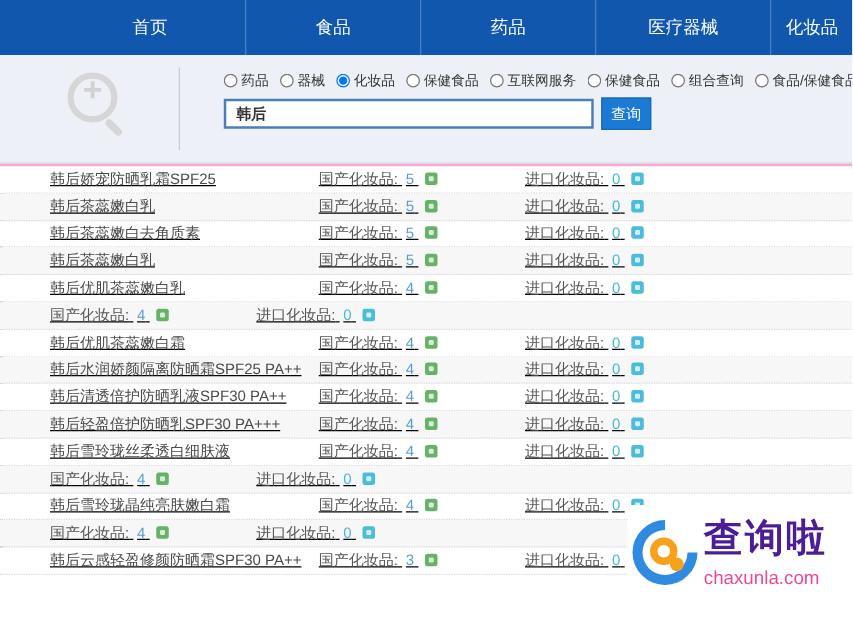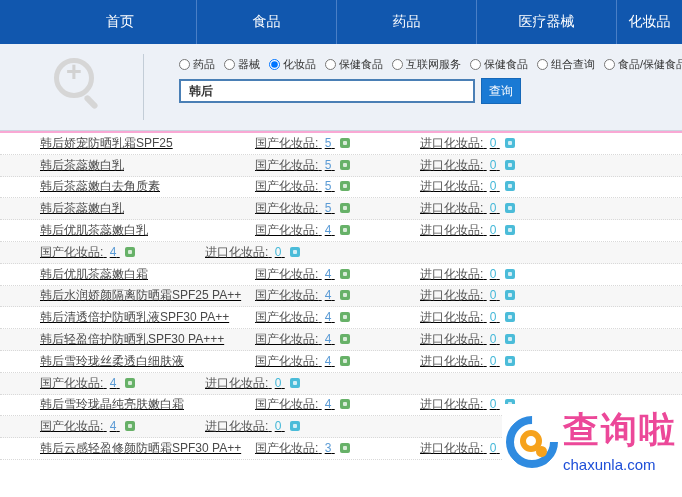--- a/index.html
+++ b/index.html
@@ -48,22 +48,22 @@
   .mini-badge.teal { background:#4bbcd9; }
   .mini-badge::after { content:""; position:absolute; left:3px; top:3px; width:4px; height:4px; background:rgba(255,255,255,.75); border-radius:1px; }
 
   
   .watermark { position:absolute; right:0; bottom:17px; width:180px; height:76px; background:#fff; display:flex; align-items:center; padding-left:4px; }
   .wm-mark { position:relative; width:52px; height:52px; flex:0 0 52px; }
   .wm-ring { position:absolute; inset:0; border-radius:50%; border:8px solid #2f8be0; border-right-color:transparent; transform:rotate(-45deg); }
   .wm-q { position:absolute; left:14px; top:14px; width:22px; height:22px; border:6px solid #f6a21c; border-radius:50%; }
   .wm-q-handle { position:absolute; left:30px; top:30px; width:11px; height:11px; background:#f6a21c; border-radius:50%; }
   .wm-text { margin-left:5px; line-height:1; }
-  .wm-title { font-family:"Liberation Serif","DejaVu Serif",serif; font-size:36px; font-weight:bold; color:#ec4899; letter-spacing:2px; }
-  .wm-domain { font-size:15px; color:#1d4ed8; margin-top:9px; }
+  .wm-title { font-family:"Liberation Serif","DejaVu Serif",serif; font-size:31px; font-weight:bold; color:#4c1d95; letter-spacing:2px; }
+  .wm-domain { font-size:15px; color:#ec4899; margin-top:9px; }
 </style>
 </head>
 <body>
 
 <div class="page">
 
   <div class="topnav">
       <div class="nav-item">首页</div>
       <div class="nav-item">食品</div>
       <div class="nav-item">药品</div>

